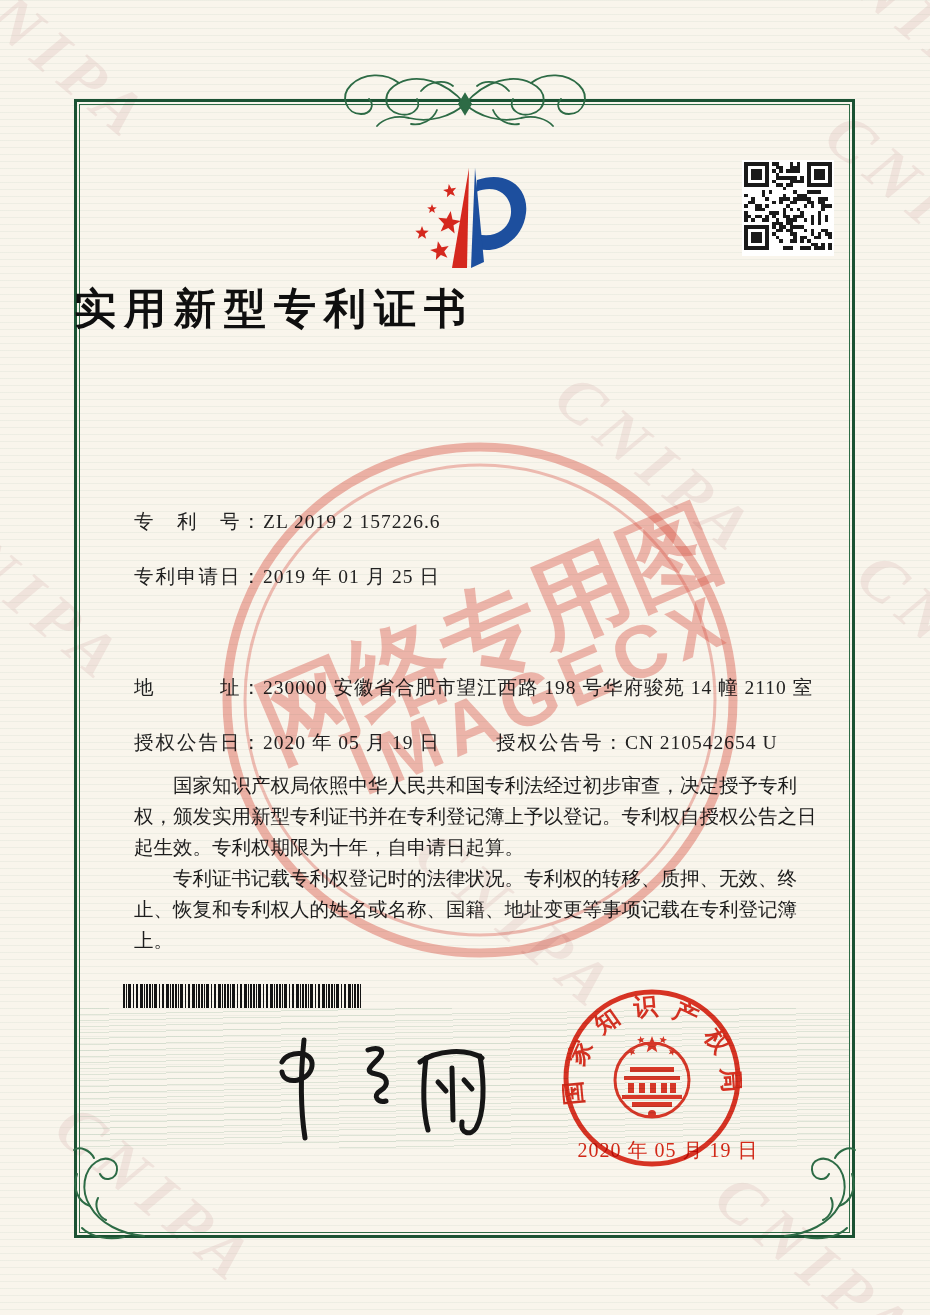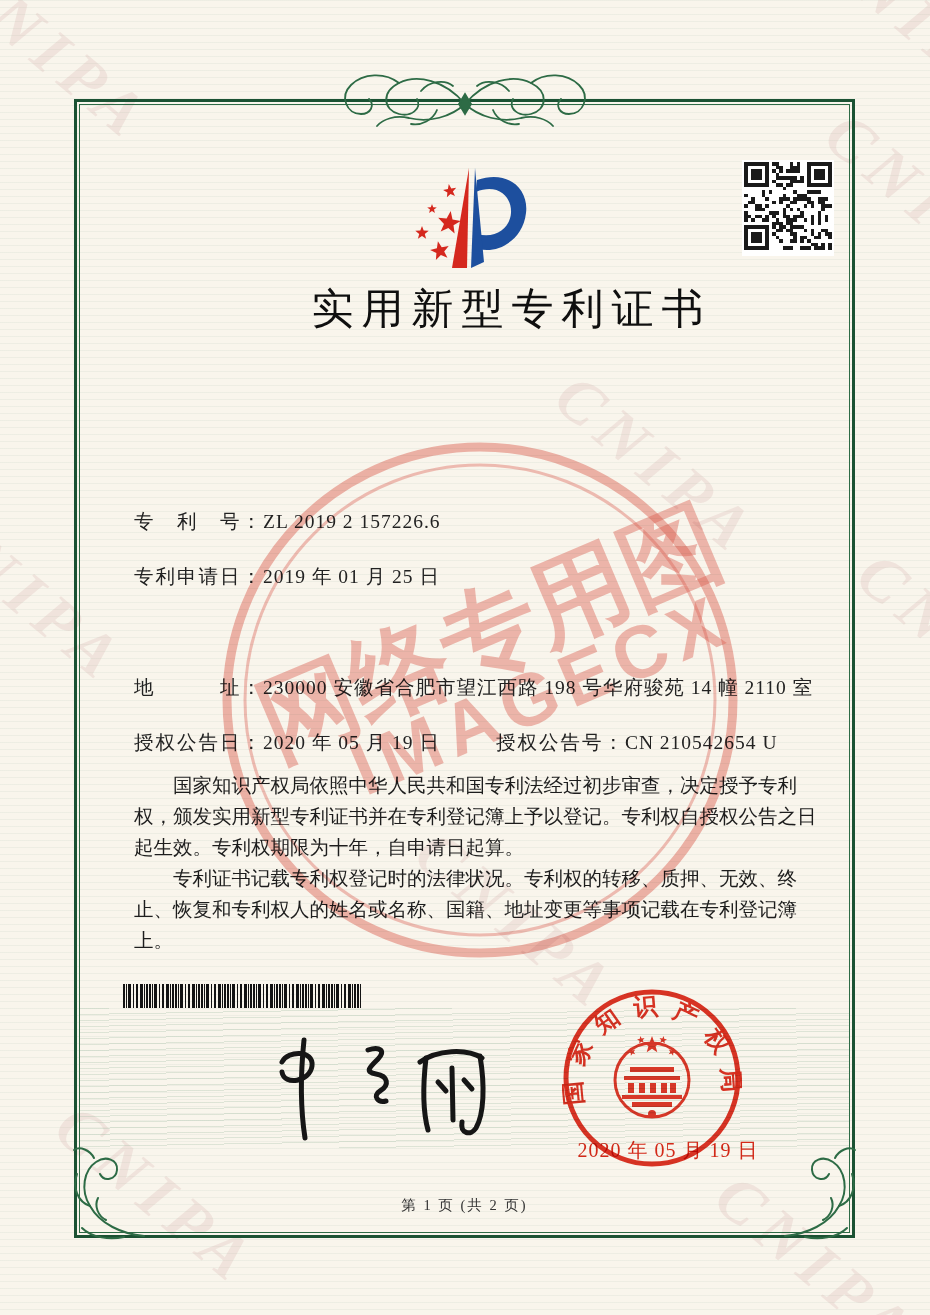--- a/index.html
+++ b/index.html
@@ -31,22 +31,22 @@
   
   .wm-red{position:absolute;inset:0;z-index:7;pointer-events:none;mix-blend-mode:multiply;}
   .wm-red-line{position:absolute;white-space:nowrap;font-family:"Liberation Sans",sans-serif;
     font-weight:700;color:rgba(225,95,83,.42);text-align:center;}
   .wm-red-1{left:230px;top:568px;width:520px;font-size:98px;transform:rotate(-23deg);}
   .wm-red-2{left:330px;top:652px;width:420px;font-size:74px;letter-spacing:8px;transform:rotate(-23deg);}
   
   .cert-no{position:absolute;left:134px;top:163px;z-index:4;font-size:19px;letter-spacing:4px;color:#222;}
   .qr{position:absolute;left:742px;top:160px;z-index:4;background:#fff;padding:2px;}
   .logo{position:absolute;left:388px;top:156px;z-index:4;}
-  .title{position:absolute;left:74px;top:281px;width:781px;z-index:4;text-align:center;
-    font-size:42px;font-weight:400;letter-spacing:8px;color:#0f0f0f;margin-left:47px;}
+  .title{position:absolute;left:74px;top:281px;width:781px;z-index:4;text-align:left;
+    font-size:42px;font-weight:700;letter-spacing:8px;color:#0f0f0f;}
   
   .field-row{position:absolute;left:134px;width:700px;z-index:4;font-size:19.5px;color:#222;white-space:nowrap;}
   .field-label{letter-spacing:2px;}
   .field-value{letter-spacing:1px;}
   .fr1{top:396px;} .fr2{top:452px;} .fr3{top:508px;} .fr4{top:563px;}
   .fr5{top:618px;} .fr6{top:674px;} .fr7{top:729px;}
   .pair2{margin-left:56px;}
   
   .body-text{position:absolute;left:134px;top:770px;width:690px;z-index:4;font-size:19.5px;line-height:31px;color:#1d1d1d;}
   .body-text p{margin:0;text-indent:2em;}
@@ -477,15 +477,14 @@
 
   <div class="wm-red">
     <svg width="930" height="1315" viewBox="0 0 930 1315">
       <circle cx="480" cy="700" r="253" fill="none" stroke="rgba(224,95,83,0.45)" stroke-width="9"></circle>
       <circle cx="480" cy="700" r="235" fill="none" stroke="rgba(224,95,83,0.38)" stroke-width="3"></circle>
     </svg>
     <div class="wm-red-line wm-red-1">网络专用图</div>
     <div class="wm-red-line wm-red-2">IMAGECX</div>
   </div>
 
-  <div class="page-no">第 1 页 (共 2 页)</div>
 
 </div>
 
 </body></html>

